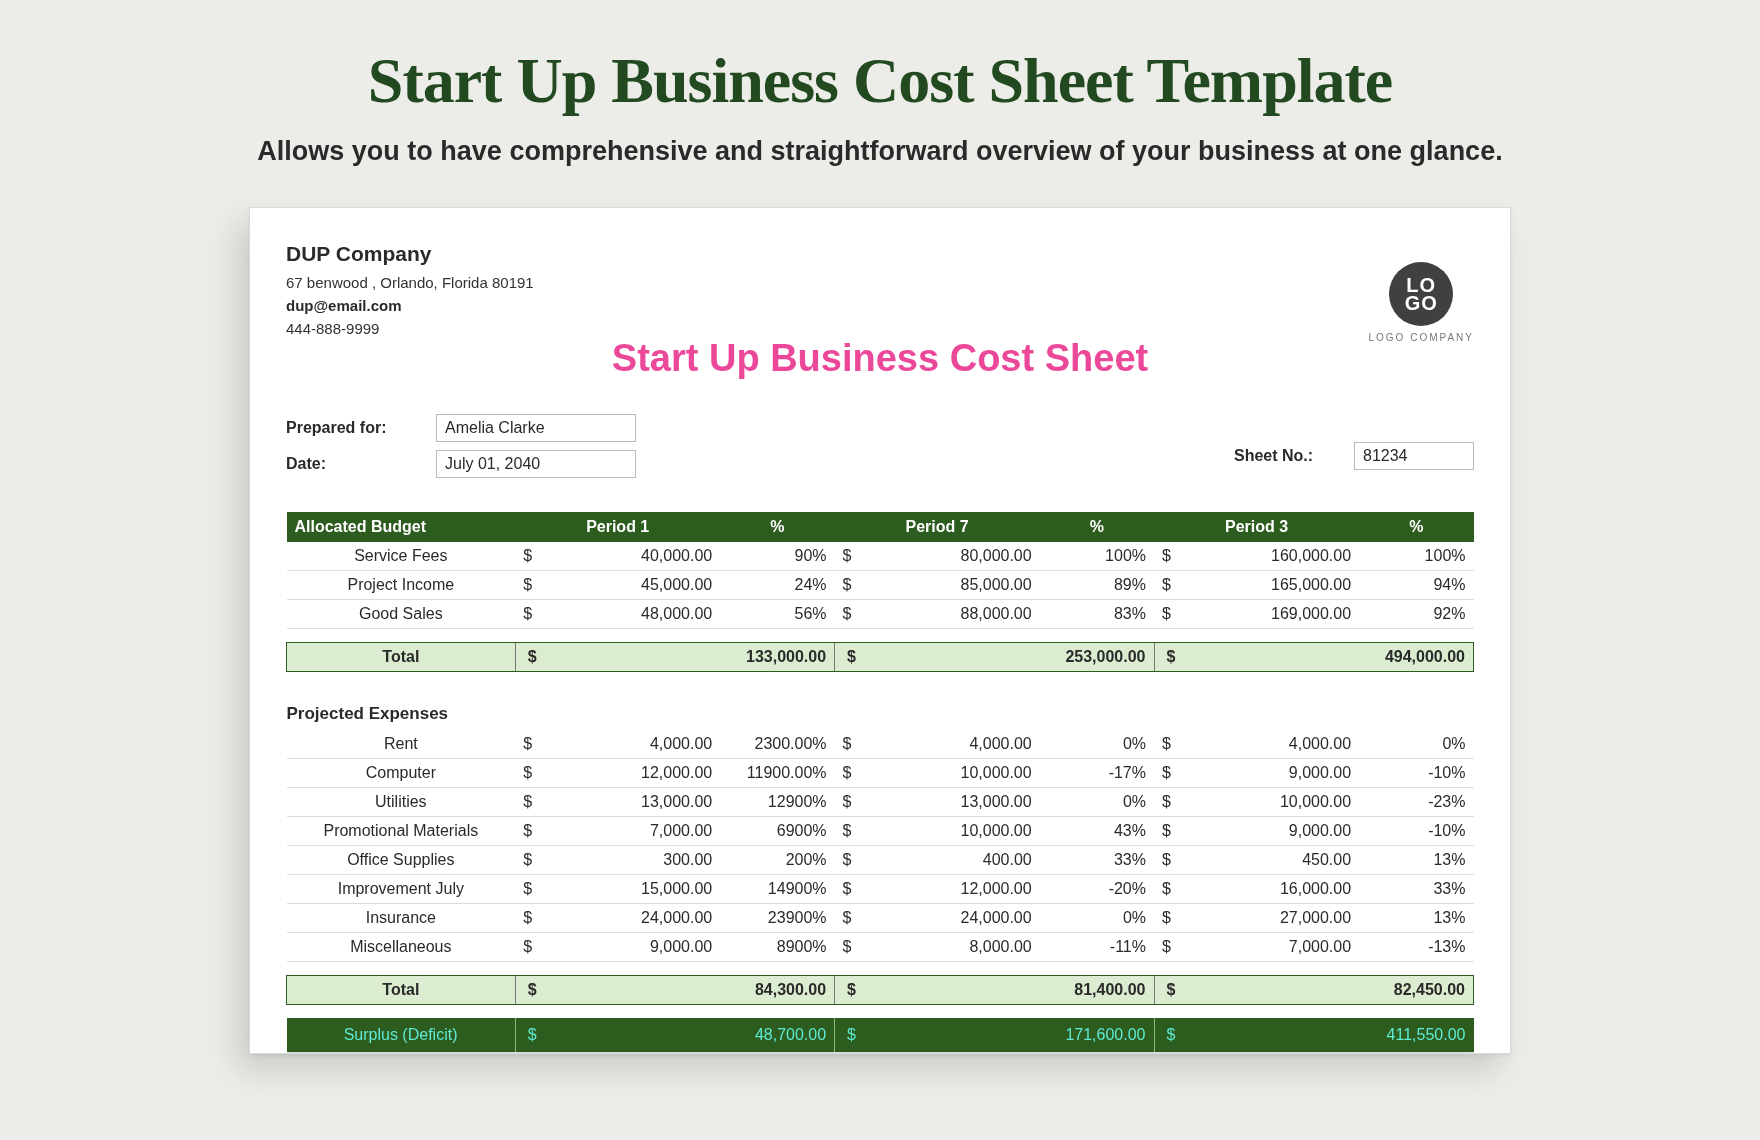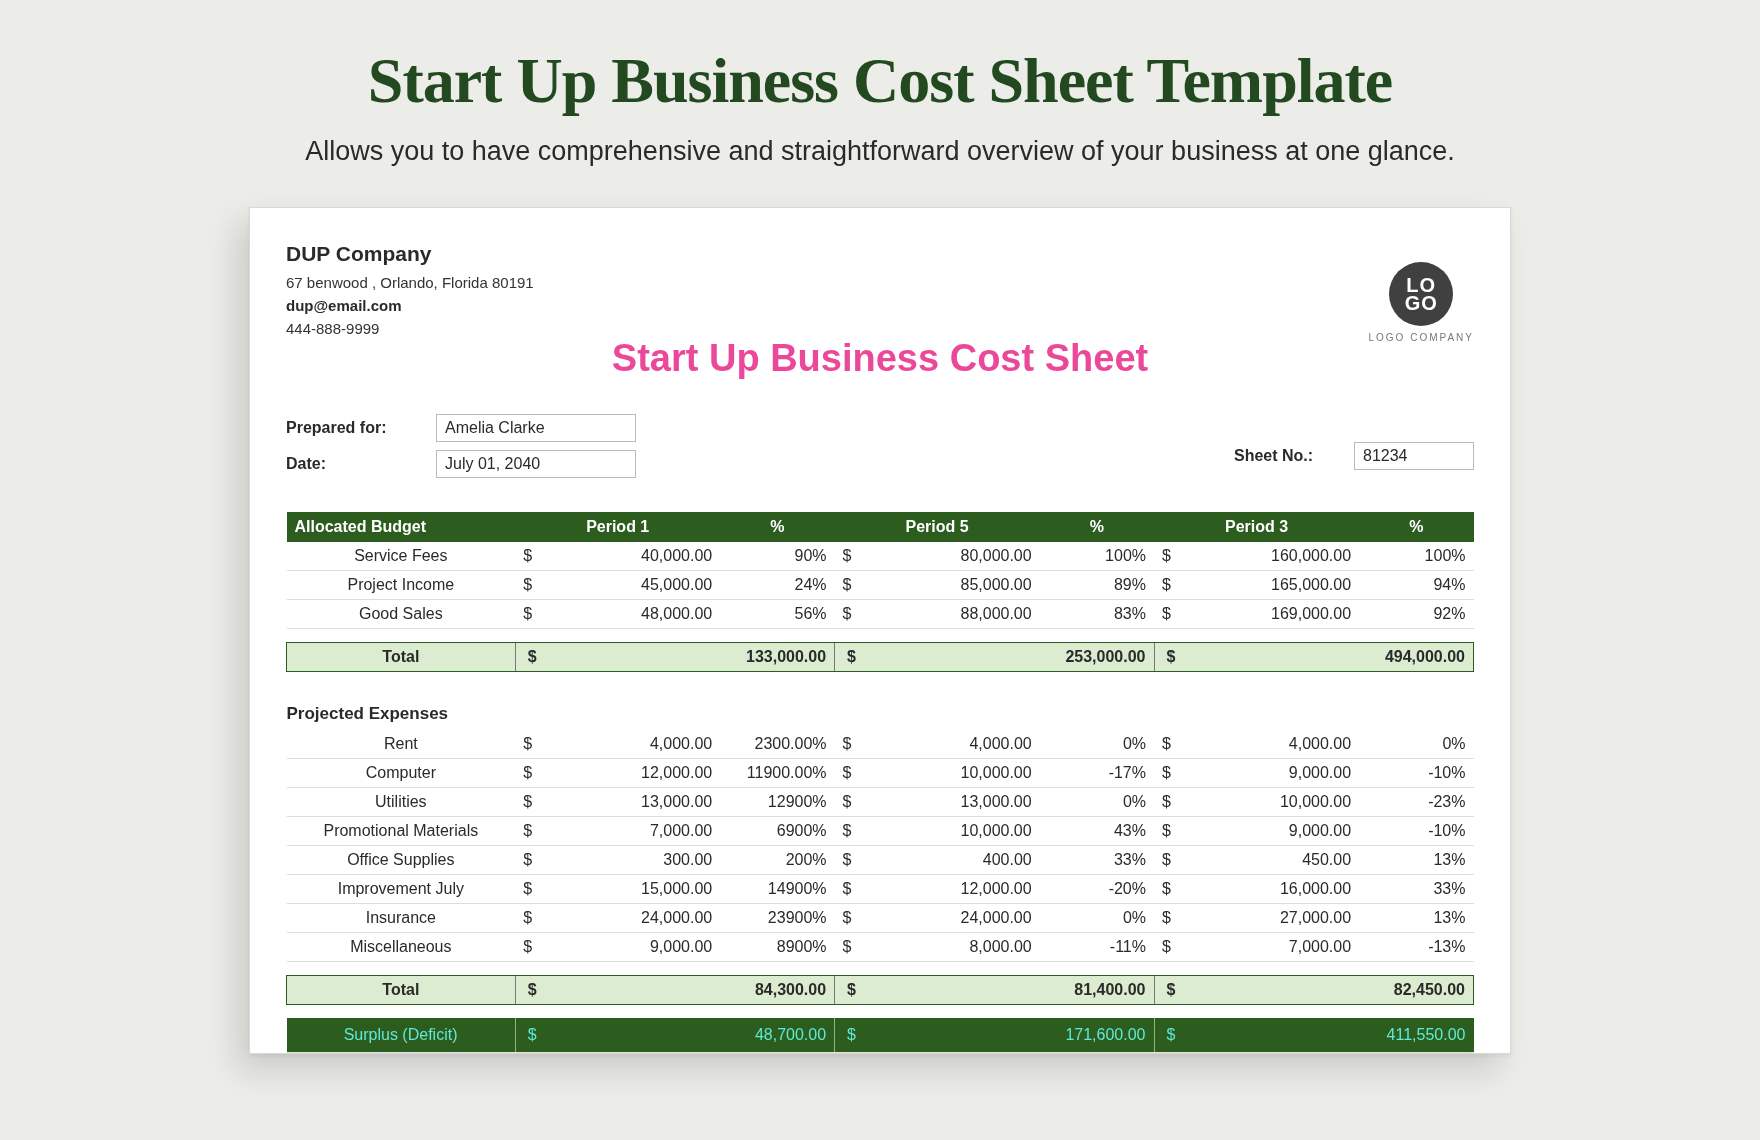--- a/index.html
+++ b/index.html
@@ -18,21 +18,21 @@
     color: #22491f;
     text-align: center;
     padding-top: 44px;
     letter-spacing: -1px;
   }
   .page-subtitle {
     font-size: 27px;
     text-align: center;
     color: #2a2a2a;
     margin-top: 18px;
-    font-weight: 400;
+    font-weight: 700;
   }
   .doc {
     background: #fff;
     width: 1262px;
     margin: 40px auto 0;
     border: 1px solid #d9d9d5;
     box-shadow: -12px 16px 30px rgba(0,0,0,.14), 0 2px 4px rgba(0,0,0,.06);
     padding: 34px 36px 0;
     position: relative;
   }
@@ -153,21 +153,21 @@
         <col class="col-pct">
       <col style="width:26px">
         <col class="col-p1">
         <col class="col-pct">
     </colgroup>
     <thead>
       <tr>
         <th>Allocated Budget</th>
         <th colspan="2">Period 1</th>
         <th>%</th>
-        <th colspan="2">Period 5</th>
+        <th colspan="2">Period 7</th>
         <th>%</th>
         <th colspan="2">Period 3</th>
         <th>%</th>
       </tr>
     </thead>
     <tbody id="budget-body">
         <tr>
           <td class="label-col">Service Fees</td>
           <td class="dollar">$</td>
           <td class="num">40,000.00</td>

